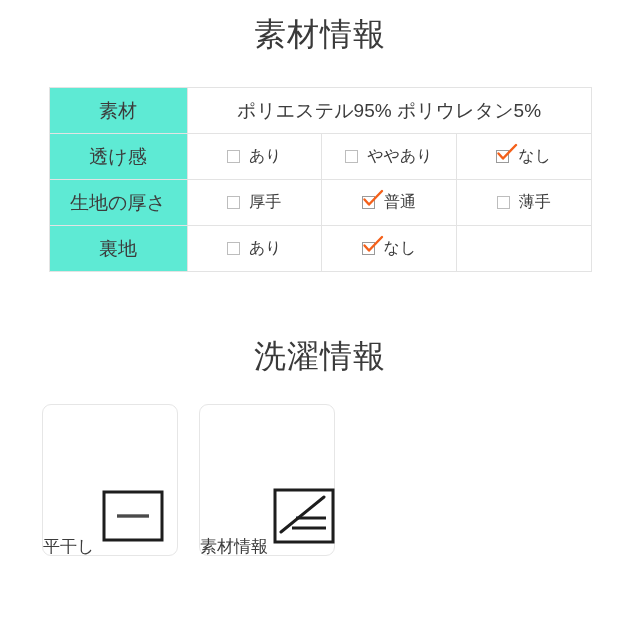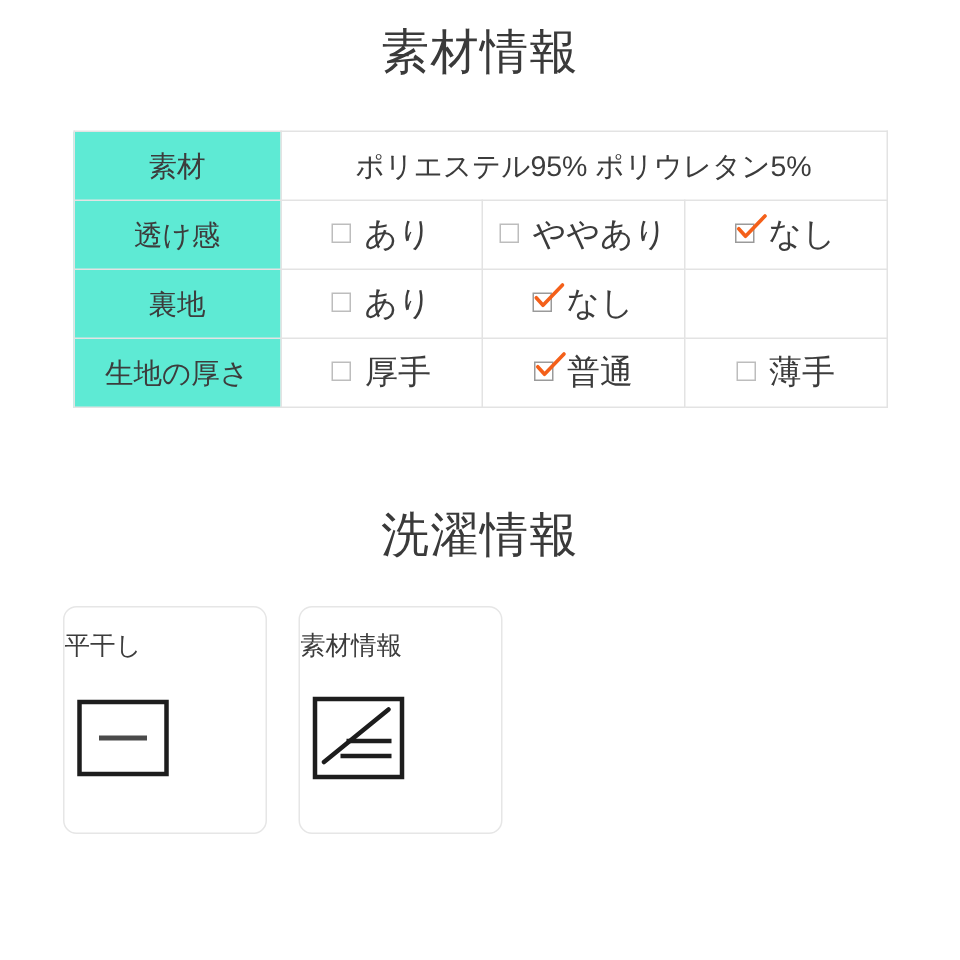--- a/index.html
+++ b/index.html
@@ -83,41 +83,41 @@
     border-color: #9a9a9a;
   }
   .cbox.checked .tick {
     position: absolute;
     left: -1px;
     top: -7px;
     width: 22px;
     height: 18px;
     overflow: visible;
   }
-  .opt-text { font-size: 22px; color: #3c3c3c; }
+  .opt-text { font-size: 16px; color: #3c3c3c; }
 
   
   .cards-row {
     margin-top: 32px;
     padding-left: 42px;
     display: flex;
     gap: 21px;
     align-items: flex-start;
   }
   .care-card {
     flex: 0 0 auto;
     width: 136px;
     height: 152px;
     background: #ffffff;
     border: 1px solid #e6e6e6;
     border-radius: 9px;
     box-sizing: border-box;
     display: flex;
-    flex-direction: column;
-    align-items: flex-start;
+    flex-direction: row;
+    align-items: flex-end;
   }
   .care-label {
     margin-top: 17px;
     font-size: 17px;
     color: #3c3c3c;
     white-space: nowrap;
     line-height: 1;
   }
   .care-symbol {
     margin-top: 14px;
@@ -165,64 +165,64 @@
               <svg class="tick" viewBox="0 0 22 18">
                 <path d="M2.5 9.5 L7 14.5 L20 1" fill="none" stroke="#f4601a" stroke-width="2.4" stroke-linecap="round" stroke-linejoin="round"></path>
               </svg>
             </span>
             <span class="opt-text">なし</span>
           </span>
         </td>
       </tr>
 
       <tr>
+        <td class="row-label">生地の厚さ</td>
+        <td class="opt-cell">
+          <span class="opt">
+            <span class="cbox"></span>
+            <span class="opt-text">厚手</span>
+          </span>
+        </td>
+        <td class="opt-cell">
+          <span class="opt">
+            <span class="cbox checked">
+              <svg class="tick" viewBox="0 0 22 18">
+                <path d="M2.5 9.5 L7 14.5 L20 1" fill="none" stroke="#f4601a" stroke-width="2.4" stroke-linecap="round" stroke-linejoin="round"></path>
+              </svg>
+            </span>
+            <span class="opt-text">普通</span>
+          </span>
+        </td>
+        <td class="opt-cell">
+          <span class="opt">
+            <span class="cbox"></span>
+            <span class="opt-text">薄手</span>
+          </span>
+        </td>
+      </tr>
+
+      <tr>
         <td class="row-label">裏地</td>
         <td class="opt-cell">
           <span class="opt">
             <span class="cbox"></span>
             <span class="opt-text">あり</span>
           </span>
         </td>
         <td class="opt-cell">
           <span class="opt">
             <span class="cbox checked">
               <svg class="tick" viewBox="0 0 22 18">
                 <path d="M2.5 9.5 L7 14.5 L20 1" fill="none" stroke="#f4601a" stroke-width="2.4" stroke-linecap="round" stroke-linejoin="round"></path>
               </svg>
             </span>
             <span class="opt-text">なし</span>
           </span>
         </td>
         <td class="opt-cell empty-cell"></td>
-      </tr>
-
-      <tr>
-        <td class="row-label">生地の厚さ</td>
-        <td class="opt-cell">
-          <span class="opt">
-            <span class="cbox"></span>
-            <span class="opt-text">厚手</span>
-          </span>
-        </td>
-        <td class="opt-cell">
-          <span class="opt">
-            <span class="cbox checked">
-              <svg class="tick" viewBox="0 0 22 18">
-                <path d="M2.5 9.5 L7 14.5 L20 1" fill="none" stroke="#f4601a" stroke-width="2.4" stroke-linecap="round" stroke-linejoin="round"></path>
-              </svg>
-            </span>
-            <span class="opt-text">普通</span>
-          </span>
-        </td>
-        <td class="opt-cell">
-          <span class="opt">
-            <span class="cbox"></span>
-            <span class="opt-text">薄手</span>
-          </span>
-        </td>
       </tr>
 
     </tbody>
   </table>
 </div>
 
 <div id="washing-title-wrap" style="margin-top:55px;">
   <div class="section-title">洗濯情報</div>
 </div>
 

